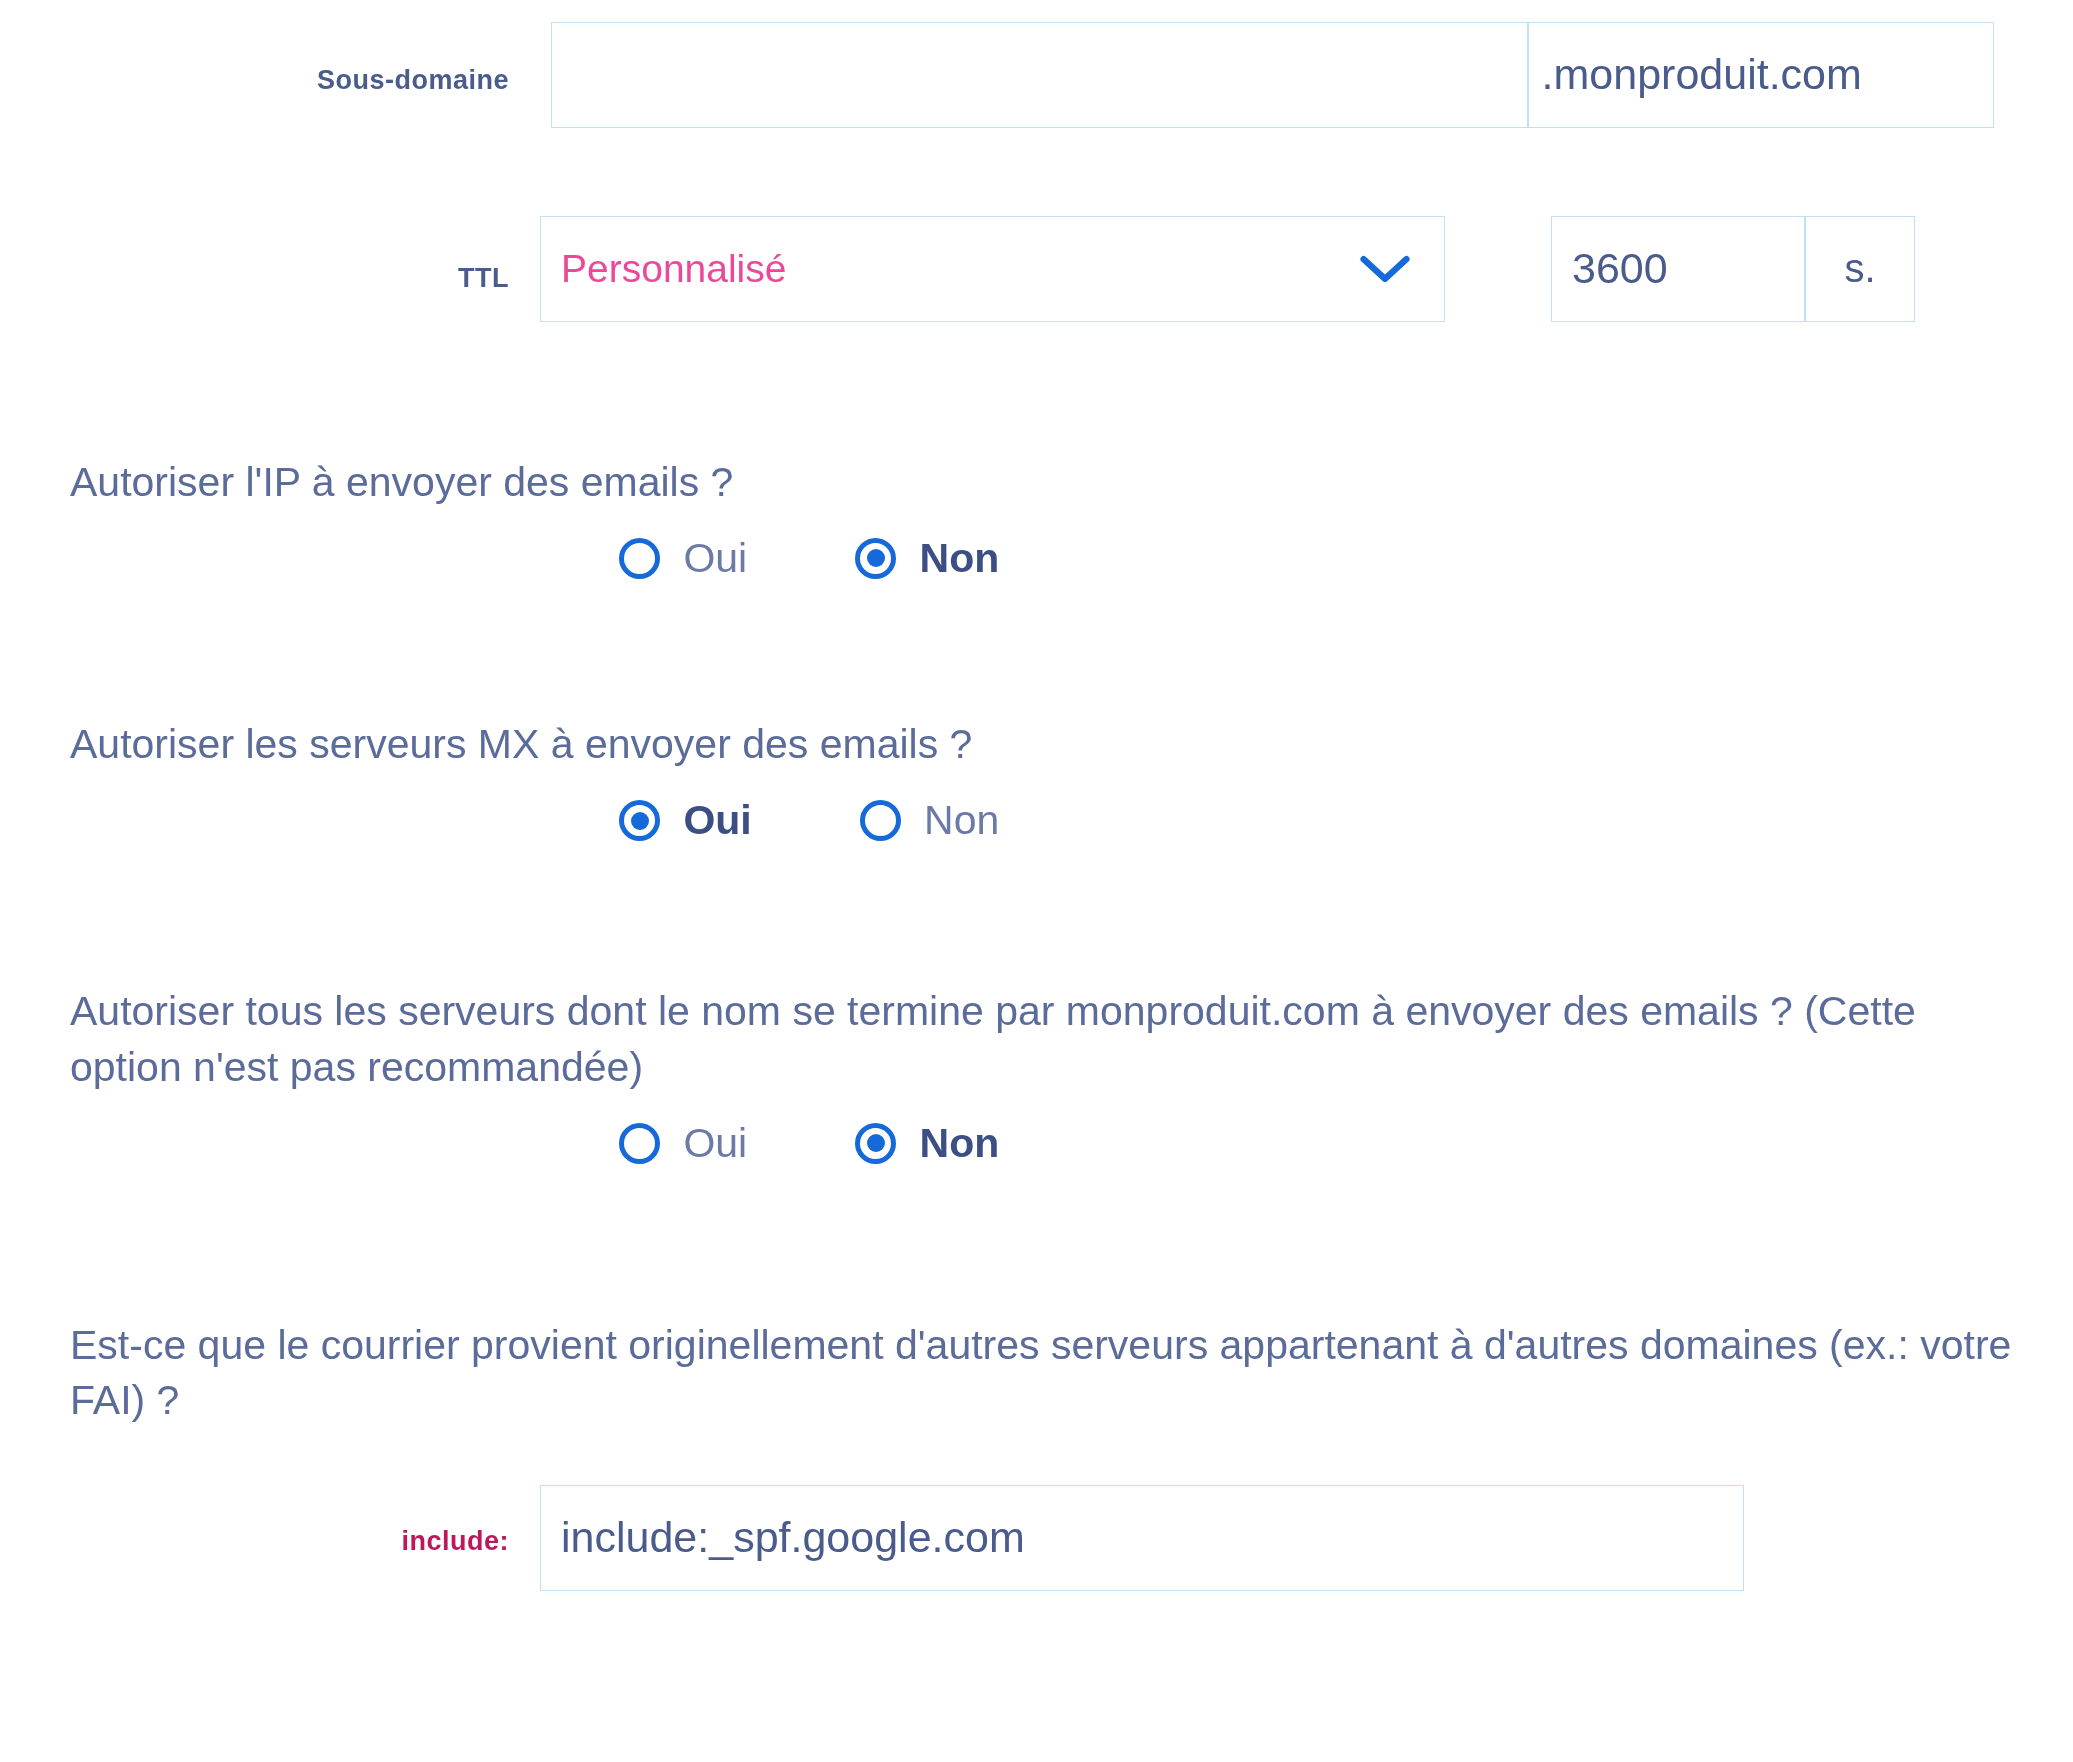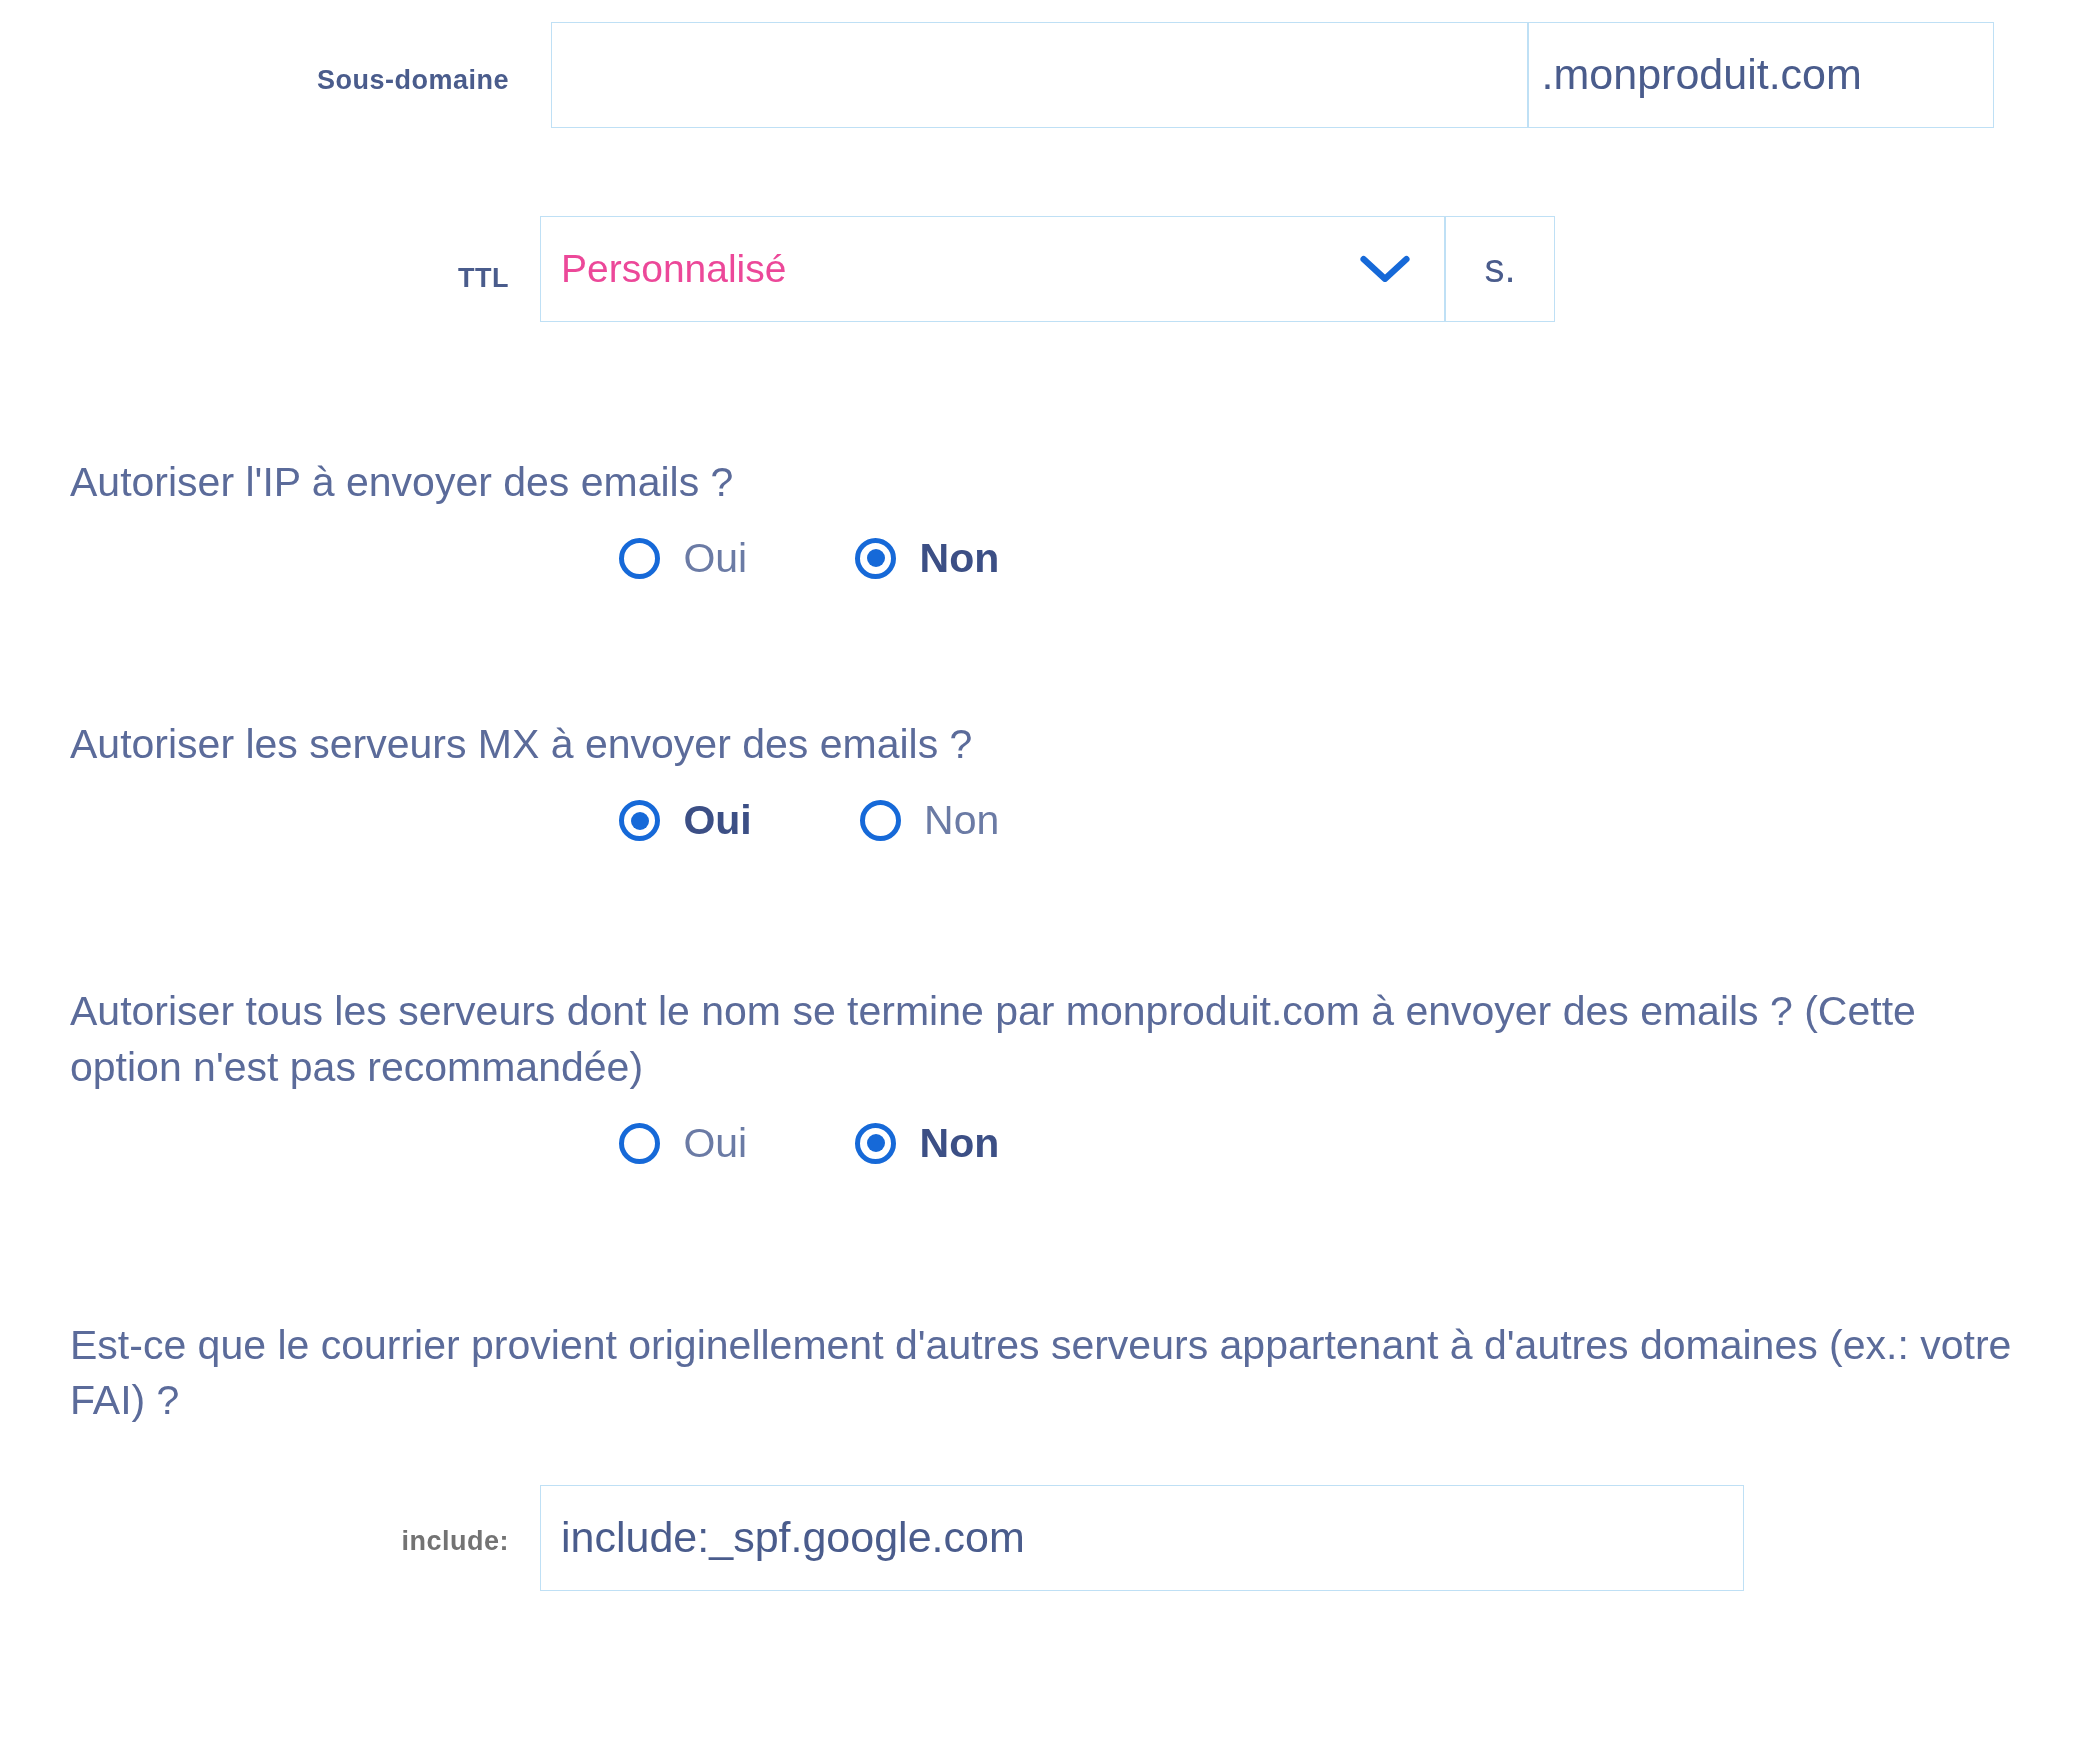--- a/index.html
+++ b/index.html
@@ -210,21 +210,21 @@
     align-items: flex-start;
   }
   .include-label {
     width: 540px;
     text-align: right;
     padding-right: 31px;
     padding-top: 41px;
     box-sizing: border-box;
     font-size: 27px;
     font-weight: bold;
-    color: #737373;
+    color: #be185d;
     letter-spacing: 0.5px;
   }
   .include-input {
     width: 1204px;
     height: 106px;
     box-sizing: border-box;
     border: 1.8px solid #bfe0f5;
     background: #ffffff;
     font-family: "Liberation Sans", sans-serif;
     font-size: 43px;
@@ -251,20 +251,21 @@
 
     <div class="ttl-select-wrap">
       <span class="ttl-select-value">Personnalisé</span>
       <span class="chevron">
         <svg viewBox="0 0 56 34" width="50" height="31" aria-hidden="true">
           <polyline points="4,6 28,28 52,6" fill="none" stroke="#1669d8" stroke-width="7" stroke-linecap="round" stroke-linejoin="round"></polyline>
         </svg>
       </span>
     </div>
 
+    <input class="ttl-number" type="text" value="3600" style="">
     <div class="ttl-unit">s.</div>
   </div>
 
   <div class="question-block q1">
     <div class="question-text">Autoriser l'IP à envoyer des emails ?</div>
     <div class="radio-line">
       <div class="radio-option gap-wide">
         <span class="radio-mark"></span>
         <span class="radio-label">Oui</span>
       </div>

